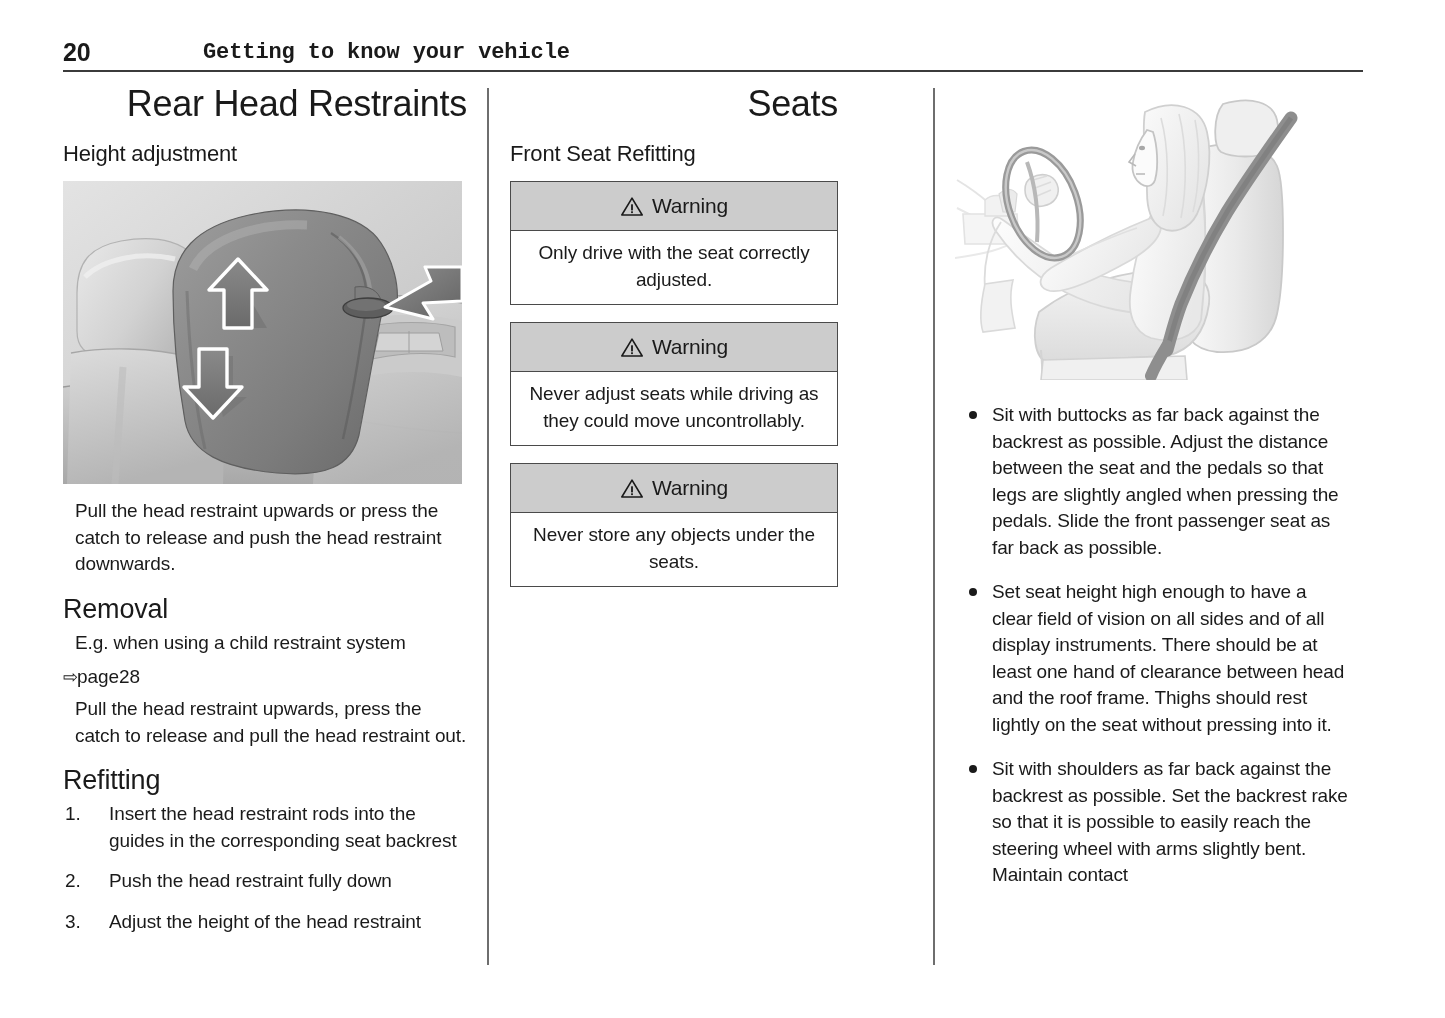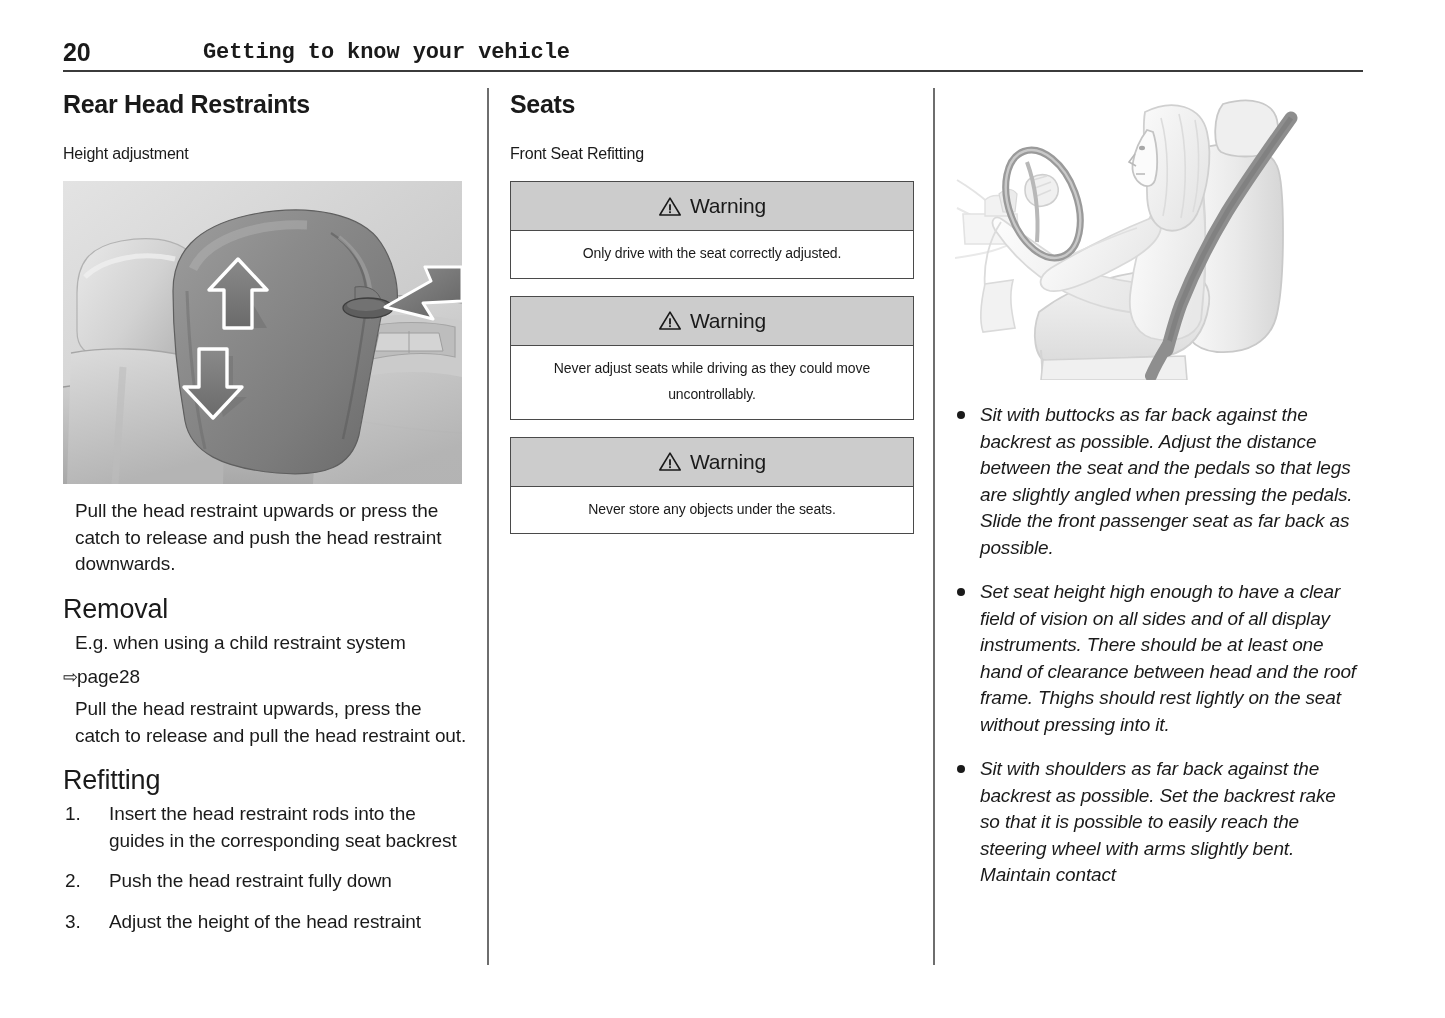--- a/index.html
+++ b/index.html
@@ -50,43 +50,44 @@
     letter-spacing: -0.1px;
     font-family: Liberation Mono, monospace;
   }
 
   
   .col {
     position: absolute;
     top: 88px;
   }
   .col-left  { left: 46px;  width: 404px; }
-  .col-mid   { left: 493px; width: 404px; }
+  .col-mid   { left: 493px; width: 328px; }
   .col-right { left: 938px; width: 405px; }
 
   .divider {
     position: absolute;
     top: 88px;
     width: 2px;
     height: 877px;
     background: #6e6e6e;
   }
   .divider-1 { left: 470px; }
   .divider-2 { left: 916px; }
 
   
   h1.section-title {
-    font-size: 25px;
-    font-weight: 700;
+    font-size: 36px;
+    font-weight: 400;
     line-height: 32px;
     margin: 0 0 20px 0;
     letter-spacing: -0.3px;
+    text-align: right;
   }
   h2.sub-title {
-    font-size: 16px;
+    font-size: 22px;
     font-weight: 400;
     line-height: 27px;
     margin: 0 0 14px 0;
     letter-spacing: -0.2px;
   }
   h3.minor-title {
     font-size: 27px;
     font-weight: 400;
     line-height: 26px;
     margin: 18px 0 8px 0;
@@ -127,23 +128,22 @@
   ol.num-list > li .li-num {
     position: absolute;
     left: 2px;
     top: 0;
     width: 34px;
   }
 
   
   ul.bullet-list {
     list-style: none;
-    margin: 0;
+    margin: 12px;
     padding: 0;
-    font-style: italic;
   }
   ul.bullet-list > li {
     position: relative;
     padding-left: 25px;
     font-size: 19px;
     line-height: 26.5px;
     letter-spacing: -0.15px;
     margin-bottom: 18px;
   }
   ul.bullet-list > li .bullet-dot {
@@ -177,21 +177,21 @@
     font-weight: 400;
     letter-spacing: -0.2px;
     line-height: 24px;
   }
   .warn-tri { display: block; }
   .notice-body {
     padding: 9px 12px 11px 12px;
   }
   .notice-body p {
     margin: 0;
-    font-size: 14px;
+    font-size: 19px;
     line-height: 26.5px;
     letter-spacing: -0.1px;
   }
 
   
   .figure {
     position: relative;
     overflow: hidden;
   }
   .fig-headrest {

